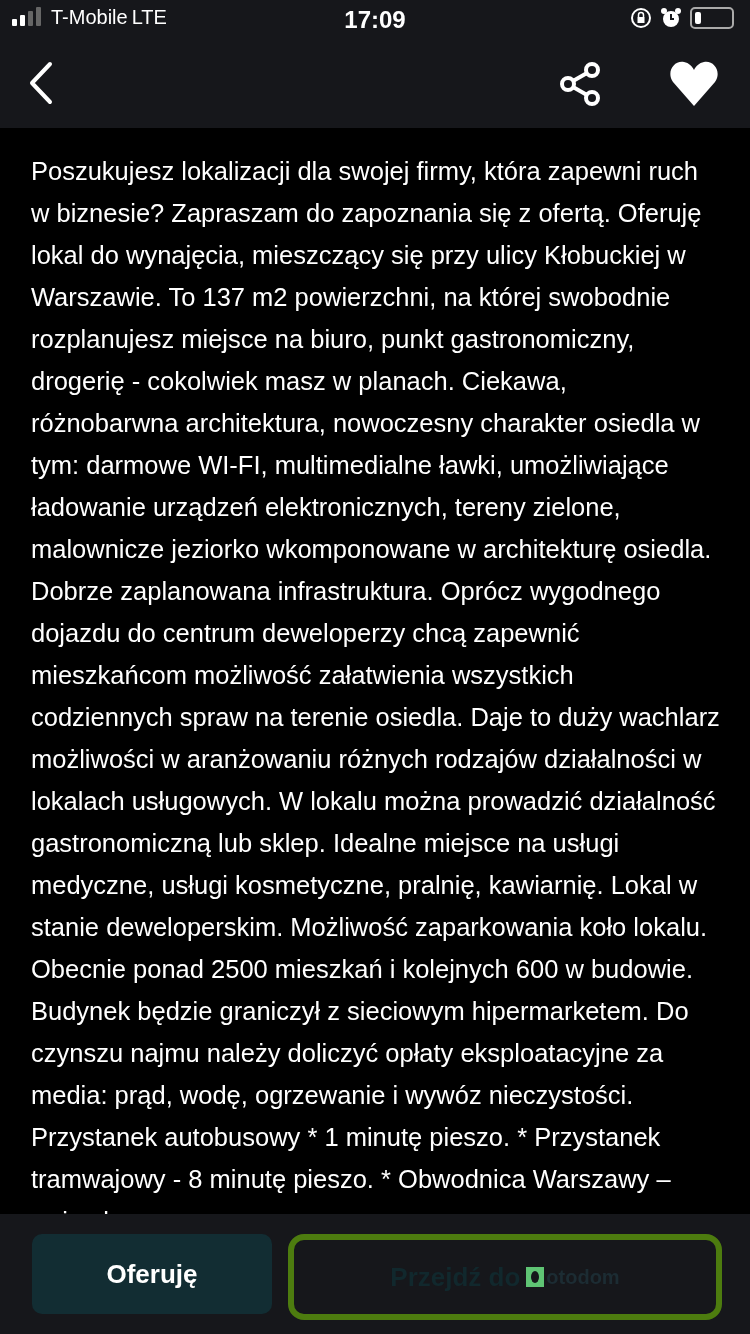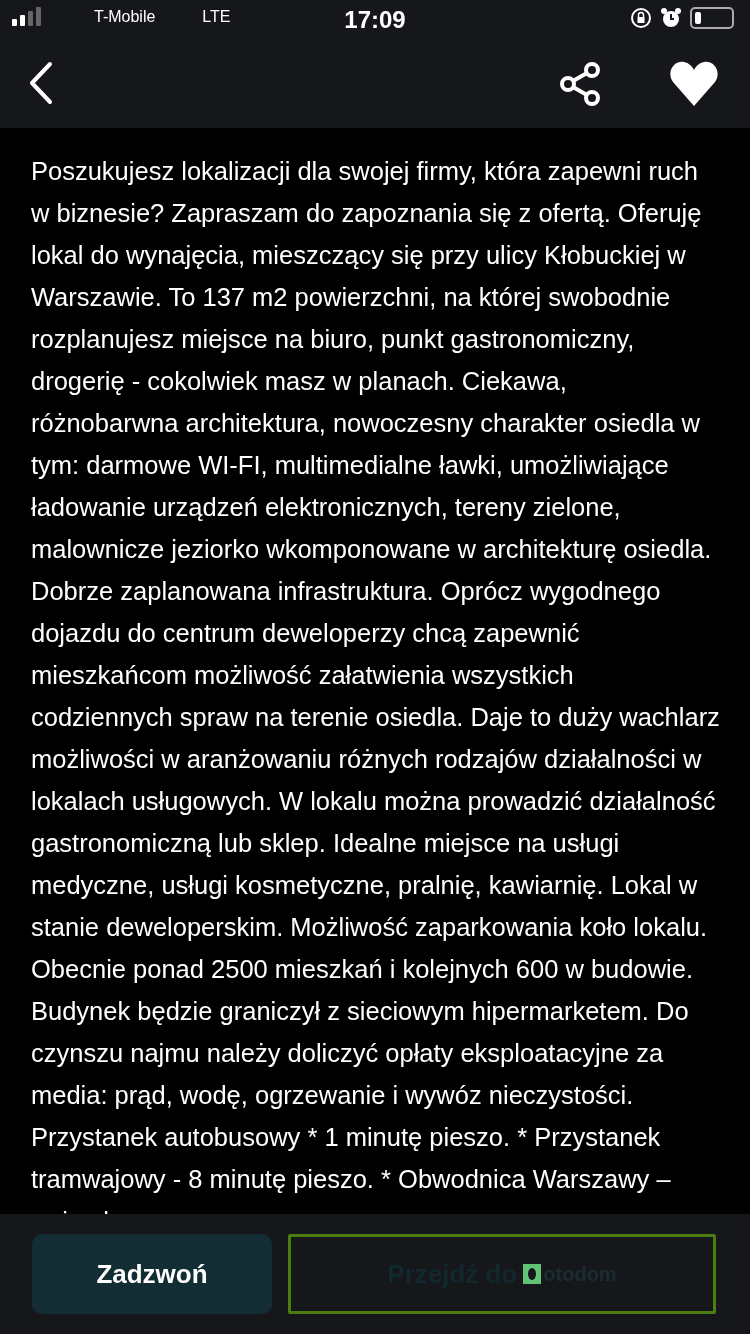--- a/index.html
+++ b/index.html
@@ -1,34 +1,34 @@
 <!DOCTYPE html>
 <html><head>
 <meta charset="utf-8">
 <style>
   html,body{margin:0;padding:0;background:#000;}
   body{width:750px;height:1334px;position:relative;overflow:hidden;font-family:"Liberation Sans","DejaVu Sans",sans-serif;color:#fff;}
   .statusbar{position:absolute;top:0;left:0;width:750px;height:42px;background:#16171b;}
-  .sb-left{position:absolute;left:12px;top:6px;display:flex;align-items:flex-end;font-size:16px;gap:43px;}
+  .sb-left{position:absolute;left:12px;top:6px;display:flex;align-items:flex-start;font-size:20px;}
   .signal{display:flex;align-items:flex-end;gap:3px;height:20px;margin-right:10px;}
   .signal span{width:5px;background:#fff;border-radius:1px;}
   .signal span.dim{background:#666;}
   .sb-time{position:absolute;left:0;width:750px;top:6px;text-align:center;font-size:24px;font-weight:bold;}
   .sb-right{position:absolute;right:16px;top:7px;display:flex;align-items:center;gap:8px;}
   .battery{width:40px;height:18px;border:2px solid #aaa;border-radius:5px;position:relative;}
   .battery .lvl{position:absolute;left:3px;top:3px;width:6px;height:12px;background:#fff;border-radius:2px;}
   .navbar{position:absolute;top:42px;left:0;width:750px;height:86px;background:#16171b;}
   .nav-back{position:absolute;left:24px;top:16px;width:40px;height:50px;}
   .nav-share{position:absolute;left:556px;top:18px;width:50px;height:50px;}
   .nav-fav{position:absolute;left:668px;top:18px;width:52px;height:50px;}
   .content{position:absolute;top:128px;left:0;width:750px;height:1086px;background:#000;overflow:hidden;}
   .desc{margin:22px 30px 0 31px;font-size:25.5px;line-height:42px;color:#fff;white-space:pre-line;}
   .footer{position:absolute;top:1214px;left:0;width:750px;height:120px;background:#16171b;}
   .btn-call{position:absolute;left:32px;top:20px;width:240px;height:80px;background:#122d33;border-radius:10px;display:flex;align-items:center;justify-content:center;font-size:26px;font-weight:bold;color:#fff;}
-  .btn-go{position:absolute;left:288px;top:20px;width:422px;height:74px;border:3px solid #4d7c0f;border-radius:2px;display:flex;align-items:center;justify-content:center;font-size:26px;font-weight:bold;color:#11282d;}
+  .btn-go{position:absolute;left:288px;top:20px;width:422px;height:74px;border:6px solid #4d7c0f;border-radius:16px;display:flex;align-items:center;justify-content:center;font-size:26px;font-weight:bold;color:#11282d;}
   .otodom-logo{display:inline-flex;align-items:center;margin-left:6px;}
   .oto-box{width:18px;height:20px;background:#5fc474;display:flex;align-items:center;justify-content:center;}
   .oto-box span{width:8px;height:12px;border-radius:50%;background:#16171b;}
   .oto-text{font-size:20px;color:#1c2c33;margin-left:2px;font-weight:bold;}
 </style>
 </head>
 <body>
 
 <div class="statusbar">
   <div class="sb-left">
@@ -73,21 +73,21 @@
   <svg class="nav-fav" viewBox="0 0 52 50">
       <path d="M26 46 L5 22 C-2 12 6 0 16 2 C21 3 24 6 26 10 C28 6 31 3 36 2 C46 0 54 12 47 22 Z" fill="#fff"></path>
     </svg>
 </div>
 
 <div class="content">
   <div class="desc">Poszukujesz lokalizacji dla swojej firmy, która zapewni ruch w biznesie? Zapraszam do zapoznania się z ofertą. Oferuję lokal do wynajęcia, mieszczący się przy ulicy Kłobuckiej w Warszawie. To 137 m2 powierzchni, na której swobodnie rozplanujesz miejsce na biuro, punkt gastronomiczny, drogerię - cokolwiek masz w planach. Ciekawa, różnobarwna architektura, nowoczesny charakter osiedla w tym: darmowe WI-FI, multimedialne ławki, umożliwiające ładowanie urządzeń elektronicznych, tereny zielone, malownicze jeziorko wkomponowane w architekturę osiedla. Dobrze zaplanowana infrastruktura. Oprócz wygodnego dojazdu do centrum deweloperzy chcą zapewnić mieszkańcom możliwość załatwienia wszystkich codziennych spraw na terenie osiedla. Daje to duży wachlarz możliwości w aranżowaniu różnych rodzajów działalności w lokalach usługowych. W lokalu można prowadzić działalność gastronomiczną lub sklep. Idealne miejsce na usługi medyczne, usługi kosmetyczne, pralnię, kawiarnię. Lokal w stanie deweloperskim. Możliwość zaparkowania koło lokalu. Obecnie ponad 2500 mieszkań i kolejnych 600 w budowie. Budynek będzie graniczył z sieciowym hipermarketem. Do czynszu najmu należy doliczyć opłaty eksploatacyjne za media: prąd, wodę, ogrzewanie i wywóz nieczystości. Przystanek autobusowy * 1 minutę pieszo. * Przystanek tramwajowy - 8 minutę pieszo. * Obwodnica Warszawy – wyjazd:</div>
 </div>
 
 <div class="footer">
-  <div class="btn-call">Zadzwoń</div>
+  <div class="btn-call">Oferuję</div>
   <div class="btn-go">
     <span>Przejdź do</span>
     <span class="otodom-logo">
       <span class="oto-box">
           <span></span>
         </span>
       <span class="oto-text">otodom</span>
     </span>
   </div>
 </div>

